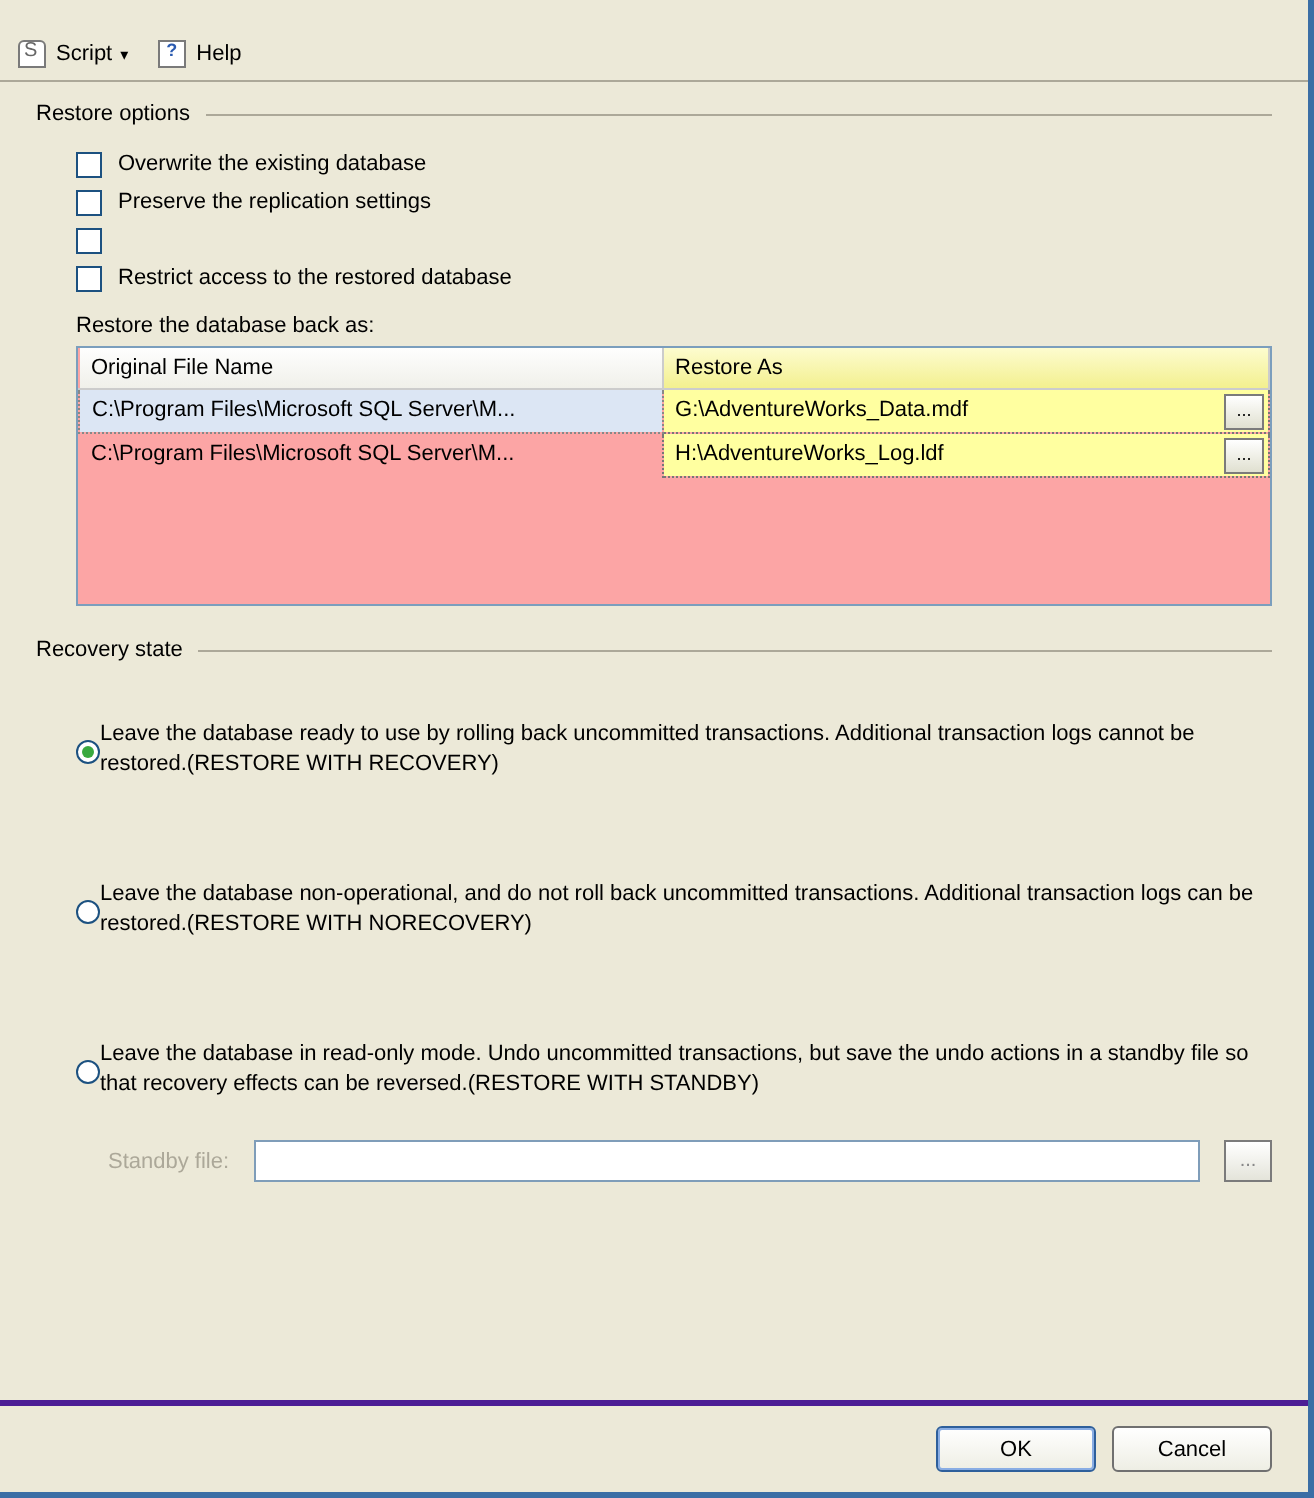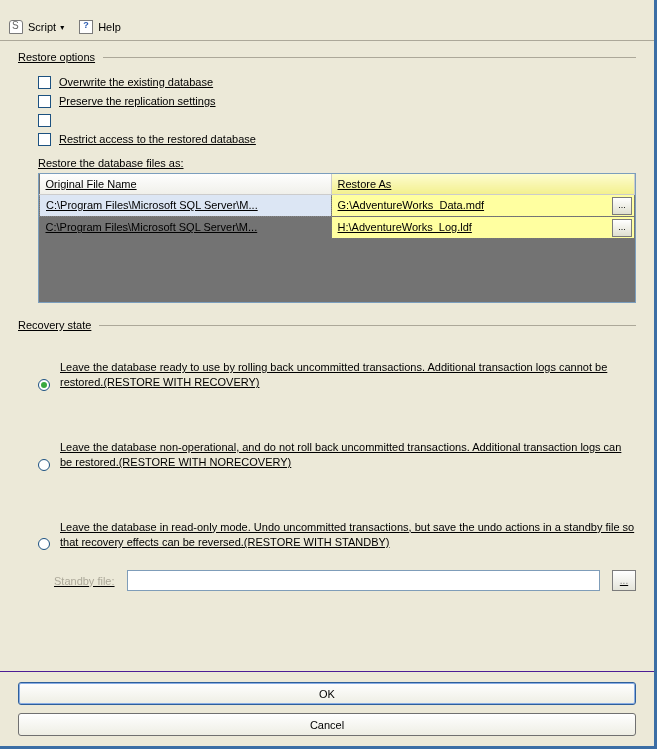--- a/index.html
+++ b/index.html
@@ -67,21 +67,20 @@
     font-weight: bold;
   }
   .drop-arrow {
     font-size: 8px;
     color: #000;
   }
   .content {
     flex: 1;
     padding: 10px 18px 0 18px;
     overflow: hidden;
-    text-decoration: underline;
   }
   fieldset.group {
     border: none;
     padding: 0;
     margin: 0 0 16px 0;
   }
   .group-header {
     display: flex;
     align-items: center;
     margin-bottom: 10px;
@@ -107,21 +106,21 @@
     background: #fff;
     display: inline-block;
     cursor: pointer;
   }
   .subhead {
     padding: 8px 0 4px 20px;
   }
   .table-wrap {
     margin: 0 0 0 20px;
     border: 1px solid #7b9ebd;
-    background: #737373;
+    background: #fca5a5;
     height: 130px;
     overflow: hidden;
   }
   table {
     width: 100%;
     border-collapse: collapse;
     table-layout: fixed;
   }
   th {
     text-align: left;
@@ -162,22 +161,21 @@
     height: 18px;
     background: linear-gradient(#fff,#e0e0d0);
     border: 1px solid #7b7b7b;
     font-size: 9px;
     line-height: 15px;
     text-align: center;
     cursor: pointer;
   }
   .radio-row {
     display: flex;
-    align-items: flex-end;
-    gap: 10px;
+    align-items: center;
     padding: 6px 0 20px 20px;
     margin-top: 23px;
   }
   .rb {
     width: 12px;
     height: 12px;
     border-radius: 50%;
     border: 1px solid #1c5180;
     background: #fff;
     margin-top: 2px;
@@ -214,26 +212,25 @@
     height: 21px;
     border: 1px solid #7b7b7b;
     background: linear-gradient(#fff,#e4e4da);
     font-size: 10px;
     text-align: center;
     line-height: 19px;
     cursor: pointer;
     color: #888;
   }
   .footer {
-    border-top: 1px solid #4c1d95;
+    border-top: 3px solid #4c1d95;
     padding: 10px 18px;
     display: flex;
     justify-content: flex-end;
     gap: 8px;
-    flex-direction: column;
   }
   .btn {
     min-width: 80px;
     height: 23px;
     background: linear-gradient(#fff,#eeeee4);
     border: 1px solid #707070;
     border-radius: 3px;
     font-family: inherit;
     font-size: 11px;
     cursor: pointer;
@@ -275,21 +272,21 @@
       <span>Preserve the replication settings</span>
     </div>
     <div class="check-row">
       <span class="cb"></span>
     </div>
     <div class="check-row">
       <span class="cb"></span>
       <span>Restrict access to the restored database</span>
     </div>
 
-    <div class="subhead">Restore the database files as:</div>
+    <div class="subhead">Restore the database back as:</div>
 
     <div class="table-wrap">
       <table>
         <colgroup>
             <col style="width:49%">
             <col style="width:51%">
           </colgroup>
         <thead>
           <tr>
             <th class="col0">Original File Name</th>

